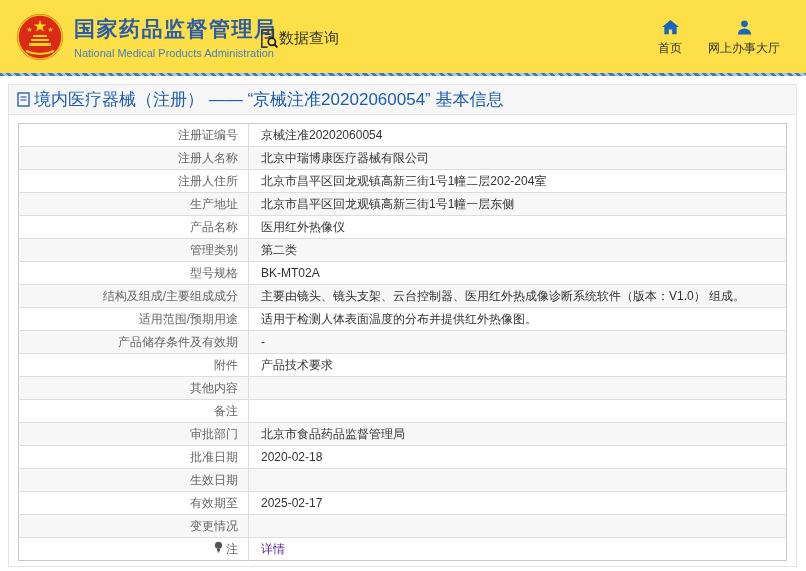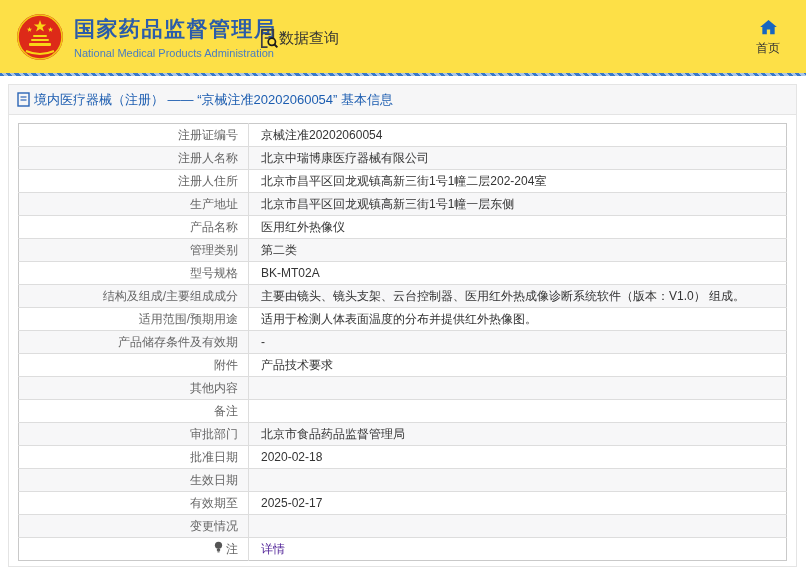--- a/index.html
+++ b/index.html
@@ -18,21 +18,21 @@
                 color:#333; font-size:15px; font-weight:500; cursor:pointer; }
   .top-nav { position:absolute; right:26px; top:20px; display:flex; gap:26px; }
   .nav-item { display:flex; flex-direction:column; align-items:center; gap:5px;
               font-size:12px; color:#333; cursor:pointer; }
 
   
   .content { position:absolute; left:8px; right:9px; top:84px; bottom:4px;
              border:1px solid #e4e4e4; background:#fff; }
   .breadcrumb { height:30px; line-height:29px; background:#f6f6f7;
                 border-bottom:1px solid #e4e4e4; padding-left:8px;
-                color:#1c5db0; font-size:13px; display:flex; align-items:center; gap:4px; }
+                color:#1c5db0; font-size:17px; display:flex; align-items:center; gap:4px; }
 
   
   .table-wrap { padding:8px 9px 0 9px; }
   table.info { width:100%; border-collapse:collapse; border:1px solid #c9c9c9;
                font-size:12px; table-layout:fixed; }
   table.info tr { height:23px; }
   table.info tr:nth-child(even) { background:#f7f7f8; }
   table.info tr:not(:last-child) td { border-bottom:1px solid #ddd; }
   td.lbl { width:230px; text-align:right; color:#666; padding-right:10px; white-space:nowrap; }
   td.val { border-left:1px solid #ddd; color:#333; padding-left:12px;
@@ -74,20 +74,27 @@
     <span>数据查询</span>
   </div>
 
   <div class="top-nav">
     <div class="nav-item">
       <svg width="17" height="15" viewBox="0 0 20 18">
         <path d="M10 0 L0 8.5 h2.6 V17 h5.4 v-5.6 h4 V17 h5.4 V8.5 H20 Z" fill="#1766c0"></path>
       </svg>
       <span>首页</span>
     </div>
+    <div class="nav-item">
+      <svg width="17" height="15" viewBox="0 0 20 18">
+        <circle cx="10" cy="4.6" r="4" fill="#1766c0"></circle>
+        <path d="M2 17.5 a8 7.4 0 0 1 16 0 Z" fill="#1766c0"></path>
+      </svg>
+      <span>网上办事大厅</span>
+    </div>
   </div>
 
   <div class="top-line"></div>
 </div>
 
 <div class="content">
 
   <div class="breadcrumb">
     <svg width="13" height="15" viewBox="0 0 13 15">
       <rect x="1" y="1" width="11" height="13" fill="none" stroke="#2a64b5" stroke-width="1.4"></rect>

